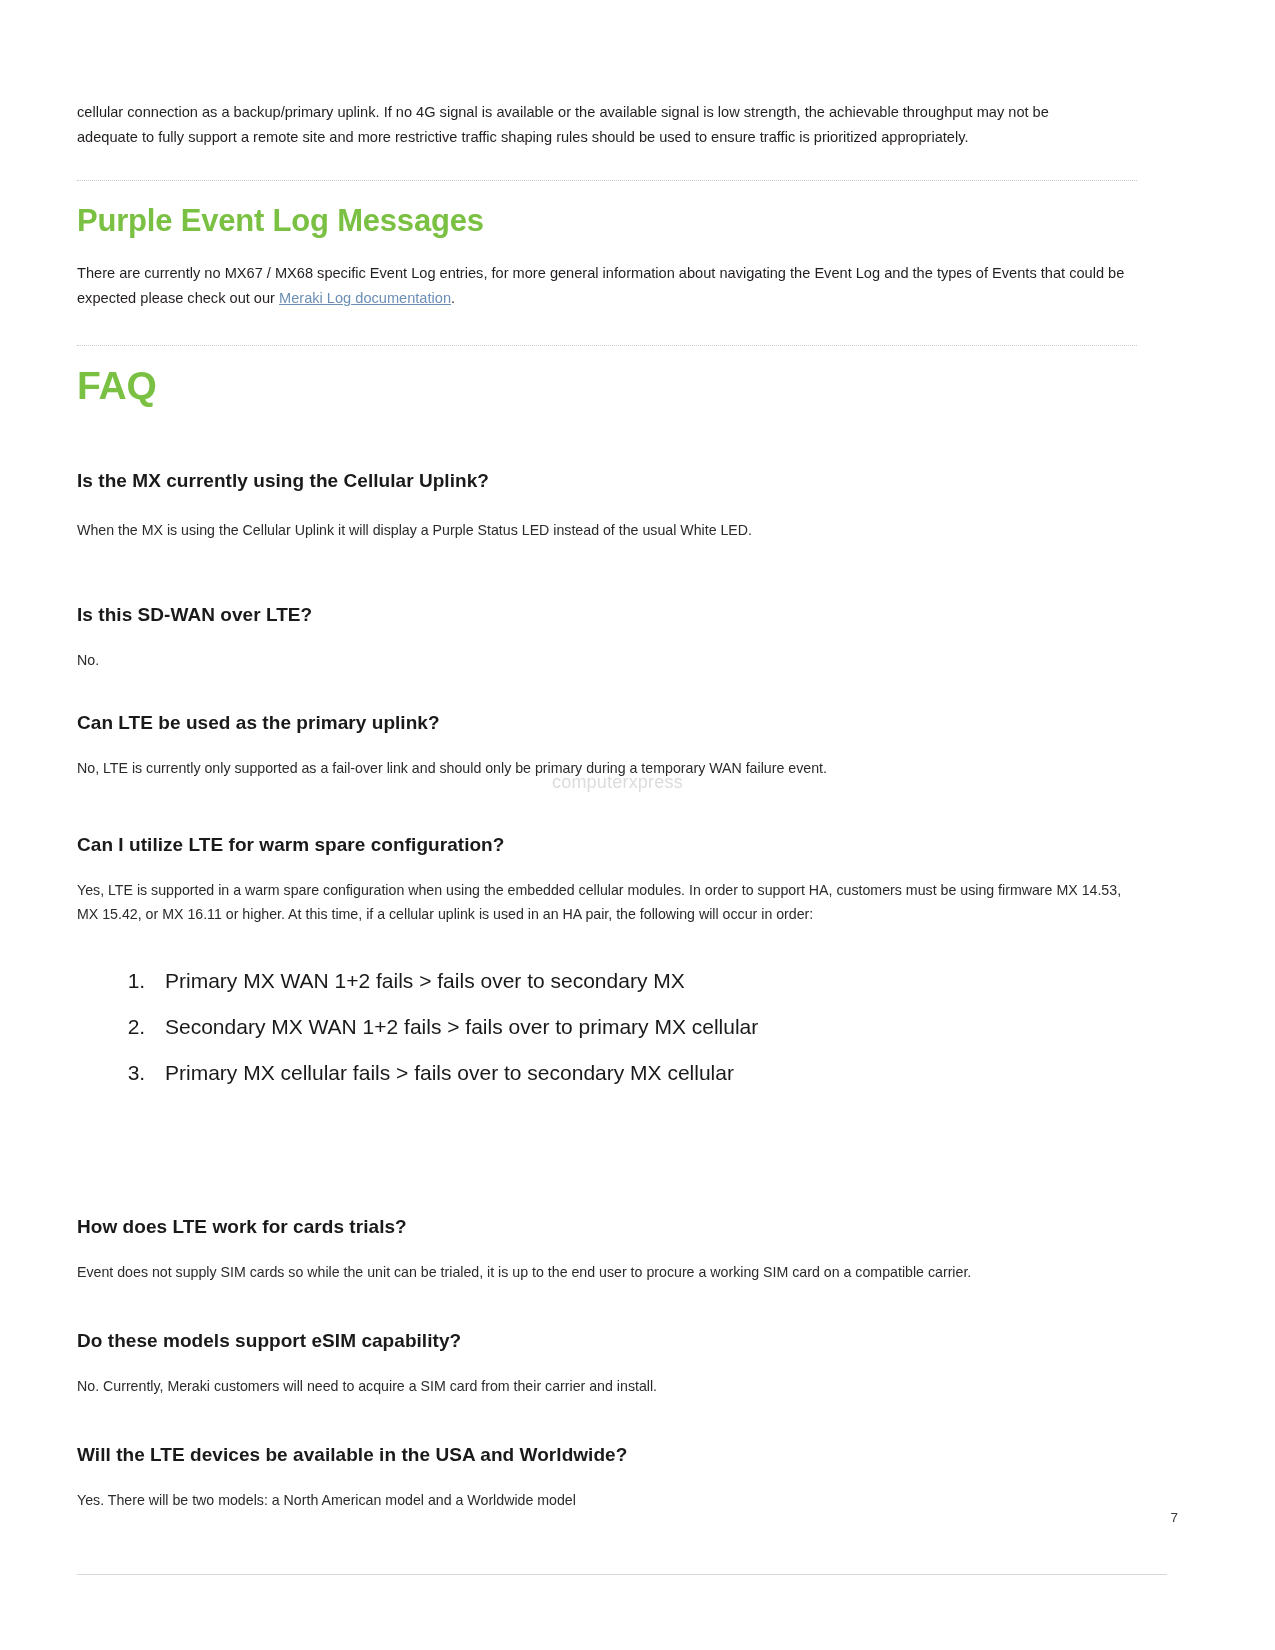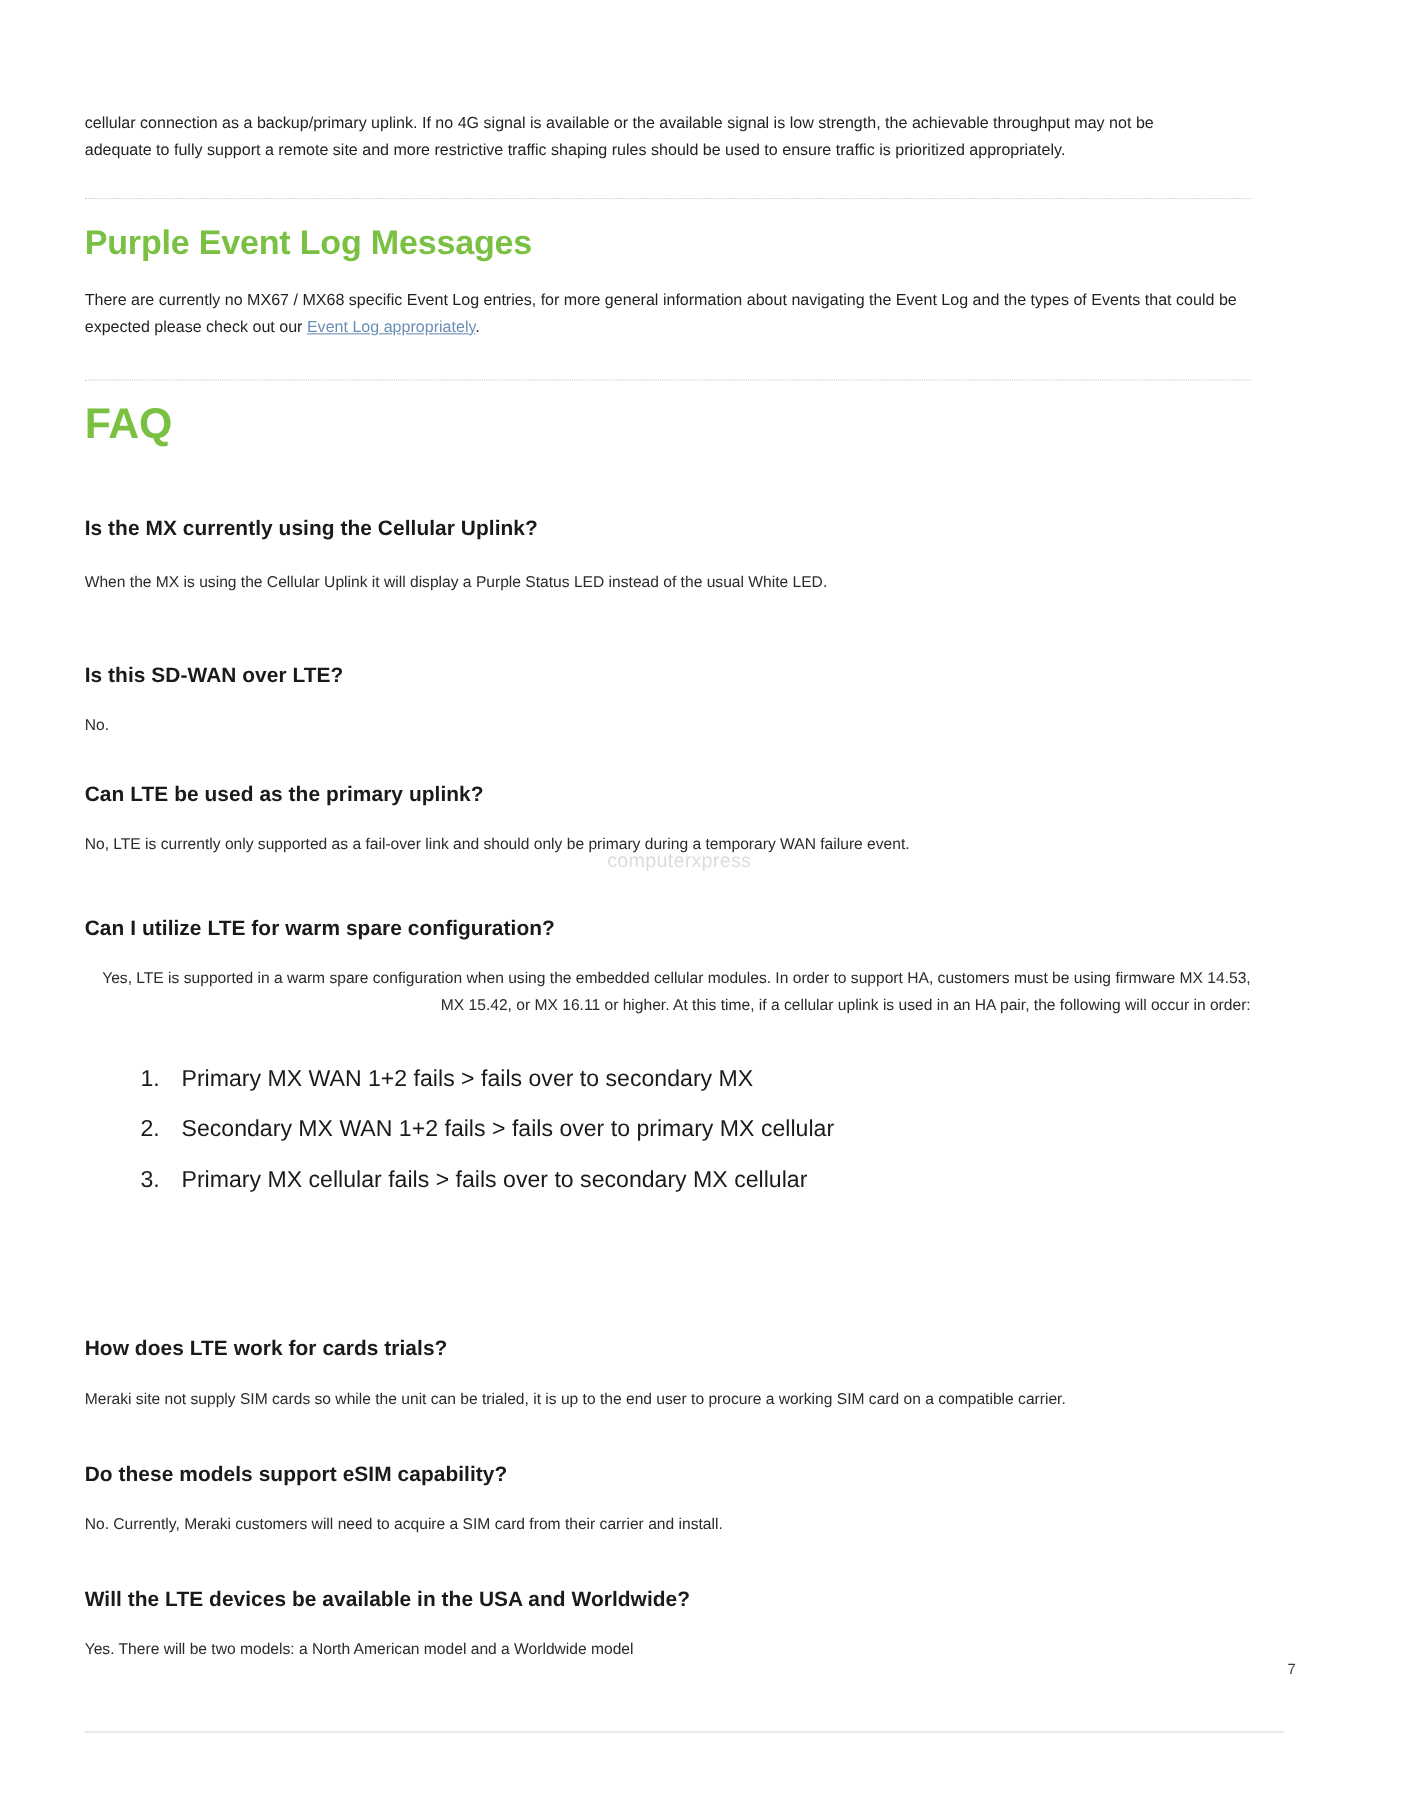--- a/index.html
+++ b/index.html
@@ -156,21 +156,21 @@
     <p class="intro-para">cellular connection as a backup/primary uplink. If no 4G signal is available or the available signal is low strength, the achievable throughput may not be adequate to fully support a remote site and more restrictive traffic shaping rules should be used to ensure traffic is prioritized appropriately.</p>
 
     <div class="sp-30"></div>
     <hr class="dotted-rule">
     <div class="sp-22"></div>
 
     <h2 class="h-section h-common">Purple Event Log Messages</h2>
 
     <div class="sp-22"></div>
 
-    <p class="body-para" style="width:1055px;"><span>There are currently no MX67 / MX68 specific Event Log entries, for more general information about navigating the Event Log and the types of Events that could be expected please check out our </span><a class="doc-link" href="#">Event Log appropriately</a><span>.</span></p>
+    <p class="body-para" style="width:1055px;"><span>There are currently no MX67 / MX68 specific Event Log entries, for more general information about navigating the Event Log and the types of Events that could be expected please check out our </span><a class="doc-link" href="#">Meraki Log documentation</a><span>.</span></p>
 
     <div class="sp-34"></div>
     <hr class="dotted-rule">
     <div class="sp-18"></div>
 
     <h2 class="h-section h-faq">FAQ</h2>
 
     <div class="sp-62"></div>
 
     <h3 class="faq-q">Is the MX currently using the Cellular Uplink?</h3>
@@ -186,36 +186,36 @@
     <div class="sp-40"></div>
 
     <h3 class="faq-q">Can LTE be used as the primary uplink?</h3>
     <div class="sp-22"></div>
     <p class="faq-a">No, LTE is currently only supported as a fail-over link and should only be primary during a temporary WAN failure event.</p>
 
     <div class="sp-54"></div>
 
     <h3 class="faq-q">Can I utilize LTE for warm spare configuration?</h3>
     <div class="sp-22"></div>
-    <p class="faq-a" style="width:1060px;text-align:right;">Yes, LTE is supported in a warm spare configuration when using the embedded cellular modules. In order to support HA, customers must be using firmware MX 14.53, MX 15.42, or MX 16.11 or higher. At this time, if a cellular uplink is used in an HA pair, the following will occur in order:</p>
+    <p class="faq-a" style="width:1060px;">Yes, LTE is supported in a warm spare configuration when using the embedded cellular modules. In order to support HA, customers must be using firmware MX 14.53, MX 15.42, or MX 16.11 or higher. At this time, if a cellular uplink is used in an HA pair, the following will occur in order:</p>
 
     <div class="sp-26"></div>
 
     <ol class="steps">
       <li>Primary MX WAN 1+2 fails &gt; fails over to secondary MX</li>
       <li>Secondary MX WAN 1+2 fails &gt; fails over to primary MX cellular</li>
       <li>Primary MX cellular fails &gt; fails over to secondary MX cellular</li>
     </ol>
 
     <div class="sp-84"></div>
     <div class="sp-30"></div>
 
     <h3 class="faq-q">How does LTE work for cards trials?</h3>
     <div class="sp-22"></div>
-    <p class="faq-a">Meraki site not supply SIM cards so while the unit can be trialed, it is up to the end user to procure a working SIM card on a compatible carrier.</p>
+    <p class="faq-a">Event does not supply SIM cards so while the unit can be trialed, it is up to the end user to procure a working SIM card on a compatible carrier.</p>
 
     <div class="sp-46"></div>
 
     <h3 class="faq-q">Do these models support eSIM capability?</h3>
     <div class="sp-22"></div>
     <p class="faq-a">No. Currently, Meraki customers will need to acquire a SIM card from their carrier and install.</p>
 
     <div class="sp-46"></div>
 
     <h3 class="faq-q">Will the LTE devices be available in the USA and Worldwide?</h3>

